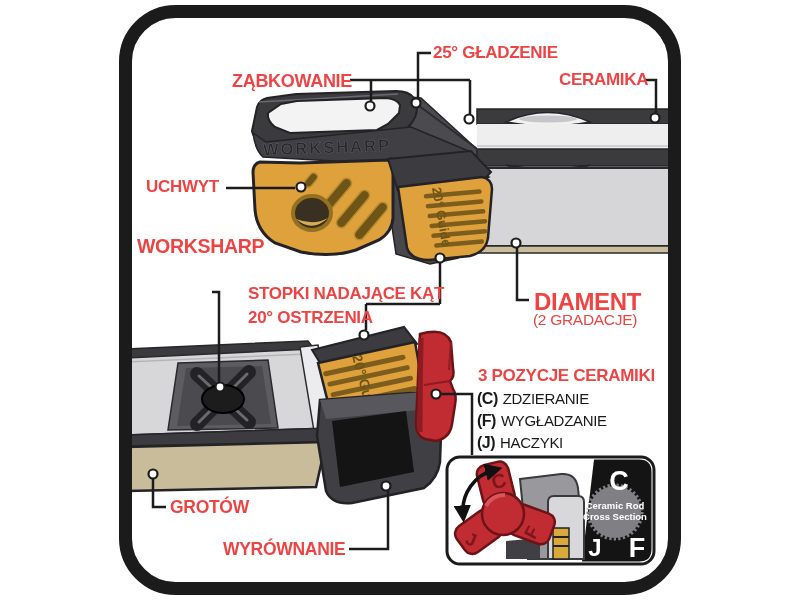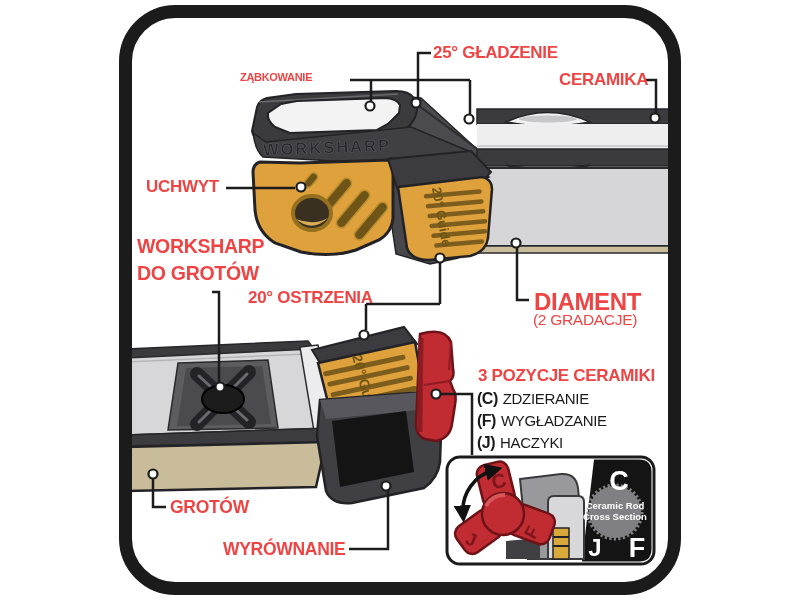--- a/index.html
+++ b/index.html
@@ -201,30 +201,30 @@
           <circle cx="153" cy="474" r="4.5"></circle>
       <circle cx="386" cy="486" r="4.5"></circle>
           <circle cx="436" cy="394" r="4.5"></circle>
     </g>
   </g>
 
   <rect x="125.5" y="11.5" width="549" height="577" rx="50" fill="none" stroke="#1b1b1b" stroke-width="13"></rect>
 </svg>
 
 <div class="lbl" style="left:433px;top:43px;font-size:17px;">25° GŁADZENIE</div>
-<div class="lbl" style="left:232px;top:71px;font-size:11px;margin-left:8px;">ZĄBKOWANIE</div>
+<div class="lbl" style="left:232px;top:71px;font-size:18px;">ZĄBKOWANIE</div>
 <div class="lbl" style="left:559px;top:70px;font-size:17px;">CERAMIKA</div>
 <div class="lbl" style="left:146px;top:177px;font-size:17px;">UCHWYT</div>
 
 <div class="lbl" style="left:137px;top:235px;font-size:19.5px;">
   <div>WORKSHARP</div>
-  <div style="margin-top:5px;">DO GROTÓW</div>
 </div>
 
 <div class="lbl" style="left:248px;top:284px;font-size:17px;">
+  <div>STOPKI NADAJĄCE KĄT</div>
   <div style="margin-top:4px;">20° OSTRZENIA</div>
 </div>
 
 <div class="lbl" style="left:534px;top:288px;font-size:24px;">DIAMENT</div>
 <div class="lbl light" style="left:533px;top:311px;font-size:15.5px;">(2 GRADACJE)</div>
 
 <div class="lbl" style="left:478px;top:366px;font-size:17px;">3 POZYCJE CERAMIKI</div>
 <div class="pos-row" style="left:477px;top:412px;">
   <span class="pos-key">(F)</span><span class="pos-val">WYGŁADZANIE</span>
 </div>

